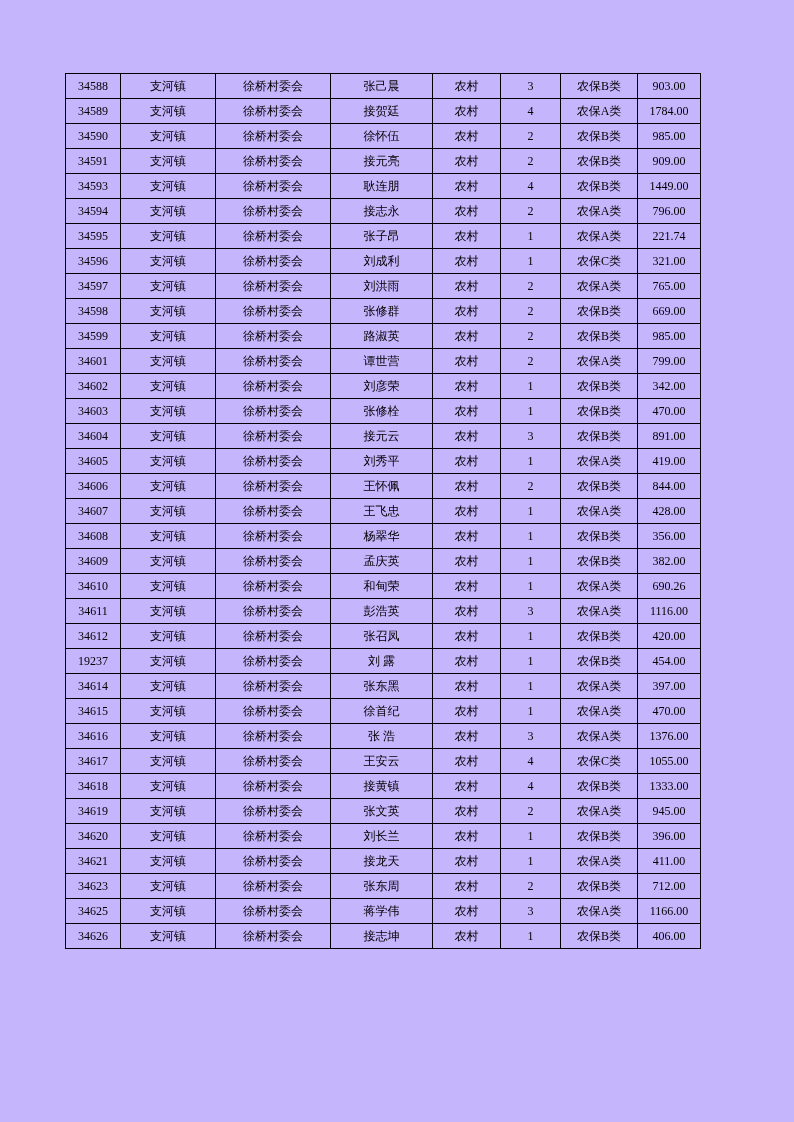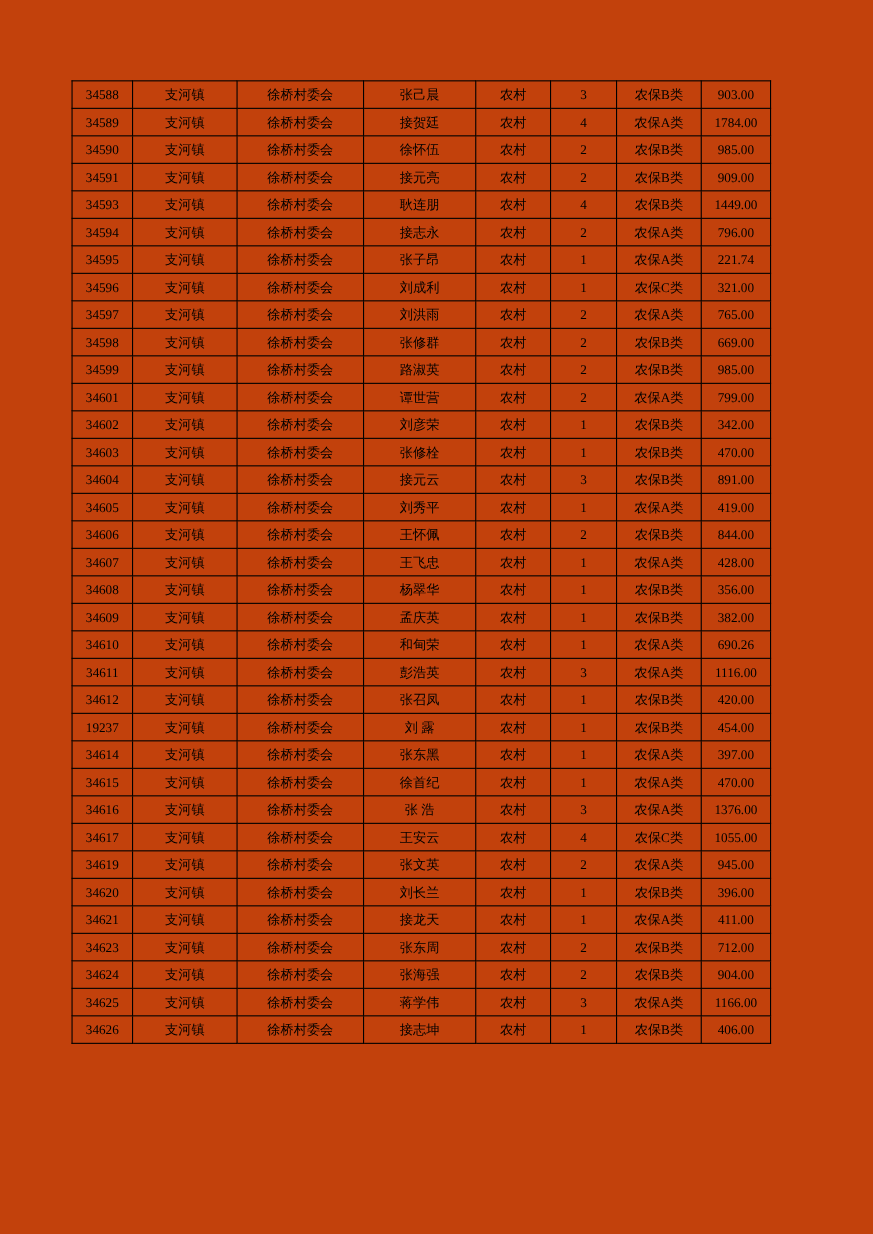--- a/index.html
+++ b/index.html
@@ -8,21 +8,21 @@
     height: 1122px;
     background: #ffffff;
     font-family: "Liberation Serif", "DejaVu Serif", serif;
     color: #000000;
     position: relative;
   }
   .sheet {
     position: absolute;
     top: 0; left: 0;
     width: 794px; height: 1122px;
-    background: #c2410c;
+    background: #c4b5fd;
     overflow: hidden;
   }
   table.grid {
     position: absolute;
     top: 73px;
     left: 65px;
     width: 635px;
     border-collapse: collapse;
     table-layout: fixed;
   }
@@ -331,20 +331,30 @@
           <td class="col-id">34617</td>
           <td class="col-town">支河镇</td>
           <td class="col-village">徐桥村委会</td>
           <td class="col-name">王安云</td>
           <td class="col-residence">农村</td>
           <td class="col-count">4</td>
           <td class="col-category">农保C类</td>
           <td class="col-amount">1055.00</td>
         </tr>
         <tr>
+          <td class="col-id">34618</td>
+          <td class="col-town">支河镇</td>
+          <td class="col-village">徐桥村委会</td>
+          <td class="col-name">接黄镇</td>
+          <td class="col-residence">农村</td>
+          <td class="col-count">4</td>
+          <td class="col-category">农保B类</td>
+          <td class="col-amount">1333.00</td>
+        </tr>
+        <tr>
           <td class="col-id">34619</td>
           <td class="col-town">支河镇</td>
           <td class="col-village">徐桥村委会</td>
           <td class="col-name">张文英</td>
           <td class="col-residence">农村</td>
           <td class="col-count">2</td>
           <td class="col-category">农保A类</td>
           <td class="col-amount">945.00</td>
         </tr>
         <tr>
@@ -369,30 +379,20 @@
         </tr>
         <tr>
           <td class="col-id">34623</td>
           <td class="col-town">支河镇</td>
           <td class="col-village">徐桥村委会</td>
           <td class="col-name">张东周</td>
           <td class="col-residence">农村</td>
           <td class="col-count">2</td>
           <td class="col-category">农保B类</td>
           <td class="col-amount">712.00</td>
-        </tr>
-        <tr>
-          <td class="col-id">34624</td>
-          <td class="col-town">支河镇</td>
-          <td class="col-village">徐桥村委会</td>
-          <td class="col-name">张海强</td>
-          <td class="col-residence">农村</td>
-          <td class="col-count">2</td>
-          <td class="col-category">农保B类</td>
-          <td class="col-amount">904.00</td>
         </tr>
         <tr>
           <td class="col-id">34625</td>
           <td class="col-town">支河镇</td>
           <td class="col-village">徐桥村委会</td>
           <td class="col-name">蒋学伟</td>
           <td class="col-residence">农村</td>
           <td class="col-count">3</td>
           <td class="col-category">农保A类</td>
           <td class="col-amount">1166.00</td>

